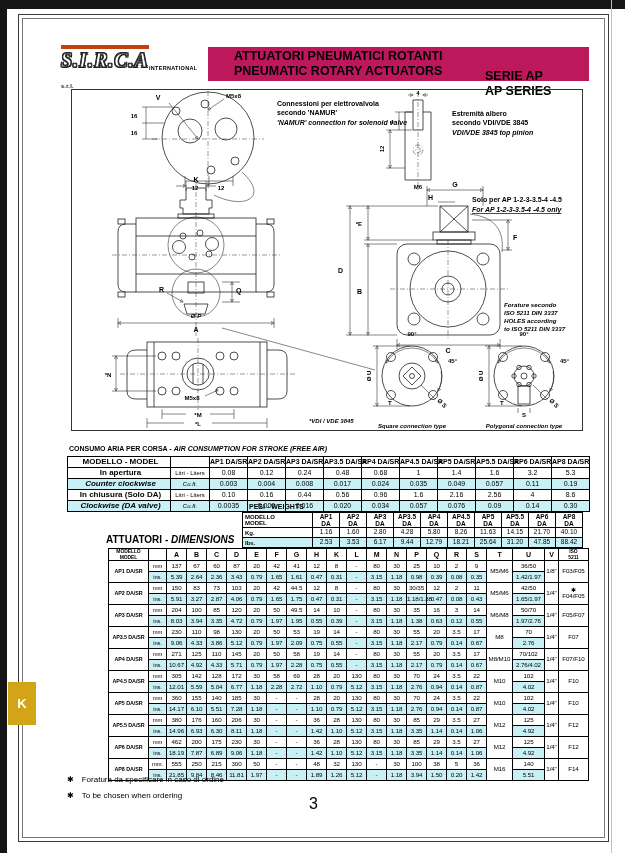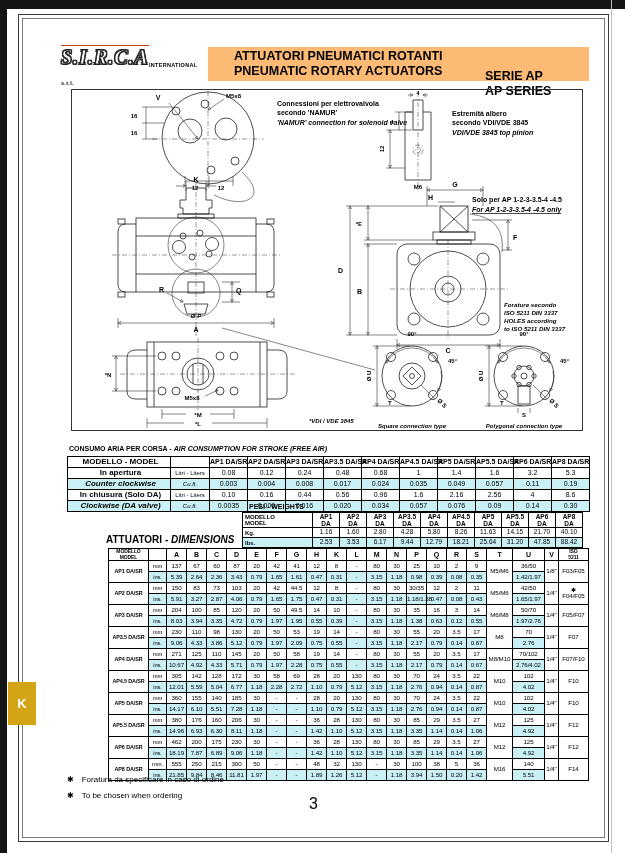--- a/index.html
+++ b/index.html
@@ -5,21 +5,21 @@
   html,body{margin:0;padding:0;}
   body{width:625px;height:853px;position:relative;background:#fff;font-family:"Liberation Sans",sans-serif;color:#000;overflow:hidden;}
   .scan-top{position:absolute;left:0;top:0;width:625px;height:9px;background:#151515;}
   .scan-left{position:absolute;left:0;top:0;width:7px;height:853px;background:#151515;}
   .scan-right{position:absolute;left:611px;top:0;width:1px;height:853px;background:#c0c0c0;}
   .page{position:absolute;left:18px;top:14px;width:589px;height:826px;border:1px solid #3a3a3a;background:#fff;}
   .page-inner{position:absolute;left:3px;top:3px;right:3px;bottom:3px;border:1px solid #787878;}
   
   .logo{position:absolute;left:42px;top:30px;width:150px;height:36px;}
   .logo-main{font-family:"Liberation Serif",serif;font-style:italic;font-weight:bold;font-size:20px;letter-spacing:1px;color:#fff;
-    text-shadow:-1px -1px 0 #222,1px -1px 0 #222,-1px 1px 0 #222,1px 1px 0 #222;-webkit-text-stroke:0.8px #222;border-top:1px solid #c2410c;display:inline-block;line-height:22px;}
+    text-shadow:-1px -1px 0 #222,1px -1px 0 #222,-1px 1px 0 #222,1px 1px 0 #222;-webkit-text-stroke:0.8px #222;border-top:4px solid #c2410c;display:inline-block;line-height:22px;}
   .logo-sub{font-size:5.5px;font-weight:bold;letter-spacing:0.3px;vertical-align:bottom;}
   .band{position:absolute;left:189px;top:32px;width:381px;height:34px;display:flex;align-items:center;}
   .band-titles{flex:1;padding-left:26px;font-weight:bold;font-size:12.5px;line-height:15px;white-space:nowrap;}
   .band-series{width:104px;font-weight:bold;font-size:12.5px;line-height:15px;text-align:left;margin-top:40px;}
   
   .drawbox{position:absolute;left:52px;top:74px;width:510px;height:340px;border:1px solid #333;}
   #drawing line,#drawing path,#drawing rect,#drawing circle{stroke:#222;stroke-width:0.8;fill:none;}
   #drawing .thin{stroke-width:0.55;}
   #drawing .dash{stroke-dasharray:5 2 1 2;stroke-width:0.45;}
   #drawing text{stroke:none;fill:#000;font-family:"Liberation Sans",sans-serif;}
@@ -71,21 +71,21 @@
 <div class="scan-top"></div>
 <div class="scan-left"></div>
 <div class="scan-right"></div>
 
 <div class="page">
   <div class="page-inner"></div>
 
   <div class="logo">
     <span class="logo-main">S.I.R.C.A</span><span class="logo-sub">INTERNATIONAL s.r.l.</span>
   </div>
-  <div class="band" style="background:#fdba74;">
+  <div class="band" style="background:#be185d;">
     <div class="band-titles">
       <div>ATTUATORI PNEUMATICI ROTANTI</div>
       <div>PNEUMATIC ROTARY ACTUATORS</div>
     </div>
     <div class="band-series">
       <div>SERIE AP</div>
       <div>AP SERIES</div>
     </div>
   </div>
 

